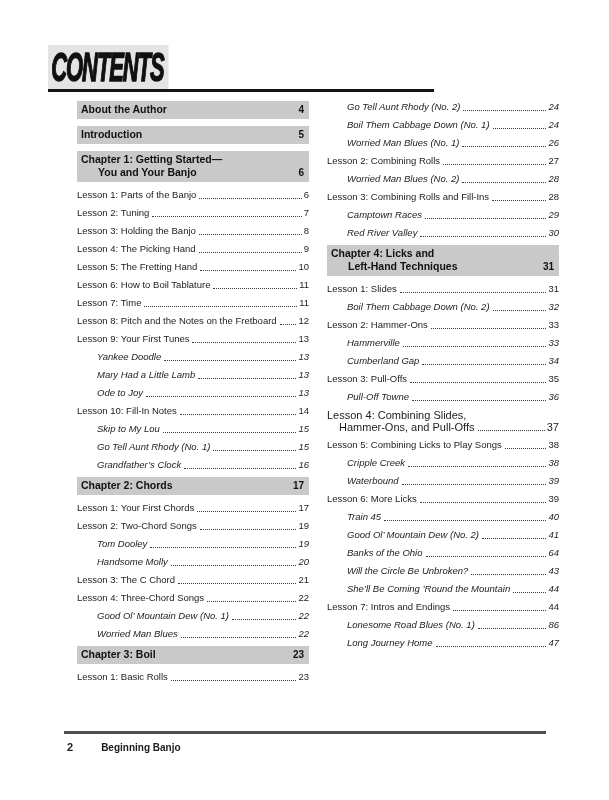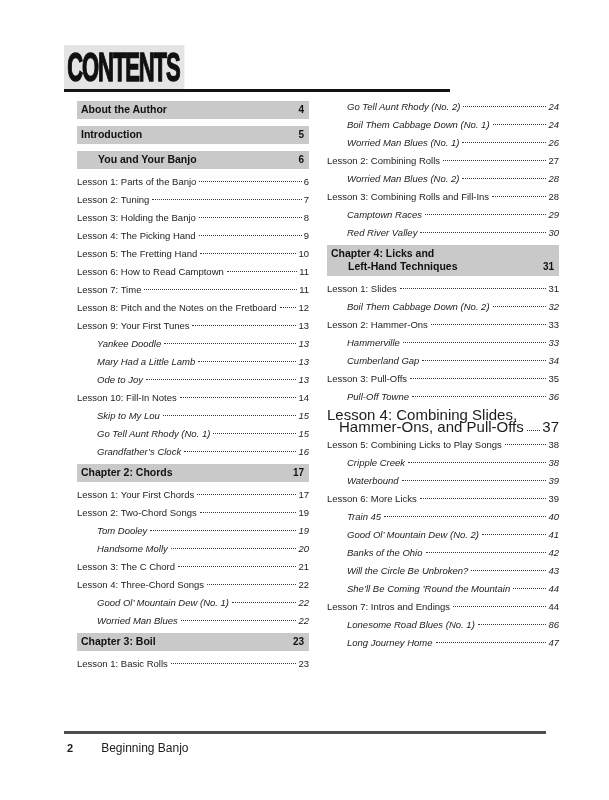--- a/index.html
+++ b/index.html
@@ -7,21 +7,21 @@
   body {
     width: 609px; height: 800px;
     background: #ffffff;
     color: #1c1c1c;
     font-family: "Liberation Sans", sans-serif;
     position: relative;
     overflow: hidden;
   }
 
   
-  .title-wrap { position: absolute; left: 64px; top: 45px; width: 386px; }
+  .title-wrap { position: absolute; left: 48px; top: 45px; width: 386px; font-style: italic; }
   .title {
     display: inline-block;
     background: #e4e4e4;
     font-size: 40px;
     line-height: 44px;
     height: 44px;
     font-weight: 700;
     letter-spacing: -2px;
     padding: 0 9px 0 6px;
     color: #101010;
@@ -51,52 +51,52 @@
     font-size: 10.5px;
     line-height: 13px;
     color: #111;
   }
   .sec-row { display: flex; justify-content: space-between; align-items: baseline; }
   .sec-indent { padding-left: 17px; }
   .sec-page { font-weight: 700; font-size: 10px; }
 
   
   .entry {
-    display: flex; align-items: center;
+    display: flex; align-items: flex-end;
     font-size: 9.5px; line-height: 12px;
     margin-bottom: 6px;
   }
   .entry .t { white-space: nowrap; }
   .entry .dots {
     flex: 1 1 auto; min-width: 8px;
     border-bottom: 1.4px dotted #3a3a3a;
     margin: 0 2px 2px 3px;
   }
   .entry .pg { white-space: nowrap; }
   .song { padding-left: 20px; font-style: italic; }
-  .entry2 { margin-bottom: 6px; font-size: 15px; line-height: 12px; }
+  .entry2 { margin-bottom: 6px; font-size: 11px; line-height: 12px; }
   .entry2 .l1 { white-space: nowrap; }
   .entry2 .row2 { display: flex; align-items: flex-end; padding-left: 12px; justify-content: flex-end; }
   .entry2 .row2 .dots {
     flex: 1 1 auto; min-width: 8px;
     border-bottom: 1.4px dotted #3a3a3a;
     margin: 0 2px 2px 3px;
   }
 
   
   .footer-rule {
     position: absolute; left: 64px; top: 731px;
     width: 482px; height: 3px; background: #4f4f4f;
   }
   .footer-row {
     position: absolute; left: 67px; top: 741px;
     display: flex; gap: 28px; align-items: baseline;
   }
   .folio { font-weight: 700; font-size: 11px; }
-  .book { font-size: 12px; }
+  .book { font-size: 10px; font-weight: bold; }
 </style>
 </head>
 <body>
 
 <div class="page">
 
   <div class="title-wrap">
     <span class="title">CONTENTS</span>
     <div class="title-rule"></div>
   </div>
@@ -109,20 +109,21 @@
             <span class="sec-page">4</span>
           </div>
         </div>
         <div class="section-bar">
           <div class="sec-row">
             <span class="sec-title">Introduction</span>
             <span class="sec-page">5</span>
           </div>
         </div>
         <div class="section-bar">
+          <div class="sec-line1">Chapter 1: Getting Started—</div>
           <div class="sec-row sec-indent">
             <span class="sec-title">You and Your Banjo</span>
             <span class="sec-page">6</span>
           </div>
         </div>
         <div class="entry">
           <span class="t">Lesson 1: Parts of the Banjo</span>
           <span class="dots"></span>
           <span class="pg">6</span>
         </div>
@@ -140,21 +141,21 @@
           <span class="t">Lesson 4: The Picking Hand</span>
           <span class="dots"></span>
           <span class="pg">9</span>
         </div>
         <div class="entry">
           <span class="t">Lesson 5: The Fretting Hand</span>
           <span class="dots"></span>
           <span class="pg">10</span>
         </div>
         <div class="entry">
-          <span class="t">Lesson 6: How to Read Camptown</span>
+          <span class="t">Lesson 6: How to Boil Tablature</span>
           <span class="dots"></span>
           <span class="pg">11</span>
         </div>
         <div class="entry">
           <span class="t">Lesson 7: Time</span>
           <span class="dots"></span>
           <span class="pg">11</span>
         </div>
         <div class="entry">
           <span class="t">Lesson 8: Pitch and the Notes on the Fretboard</span>
@@ -376,21 +377,21 @@
           <span class="pg">40</span>
         </div>
         <div class="entry song">
           <span class="t">Good Ol’ Mountain Dew (No. 2)</span>
           <span class="dots"></span>
           <span class="pg">41</span>
         </div>
         <div class="entry song">
           <span class="t">Banks of the Ohio</span>
           <span class="dots"></span>
-          <span class="pg">42</span>
+          <span class="pg">64</span>
         </div>
         <div class="entry song">
           <span class="t">Will the Circle Be Unbroken?</span>
           <span class="dots"></span>
           <span class="pg">43</span>
         </div>
         <div class="entry song">
           <span class="t">She’ll Be Coming ’Round the Mountain</span>
           <span class="dots"></span>
           <span class="pg">44</span>

